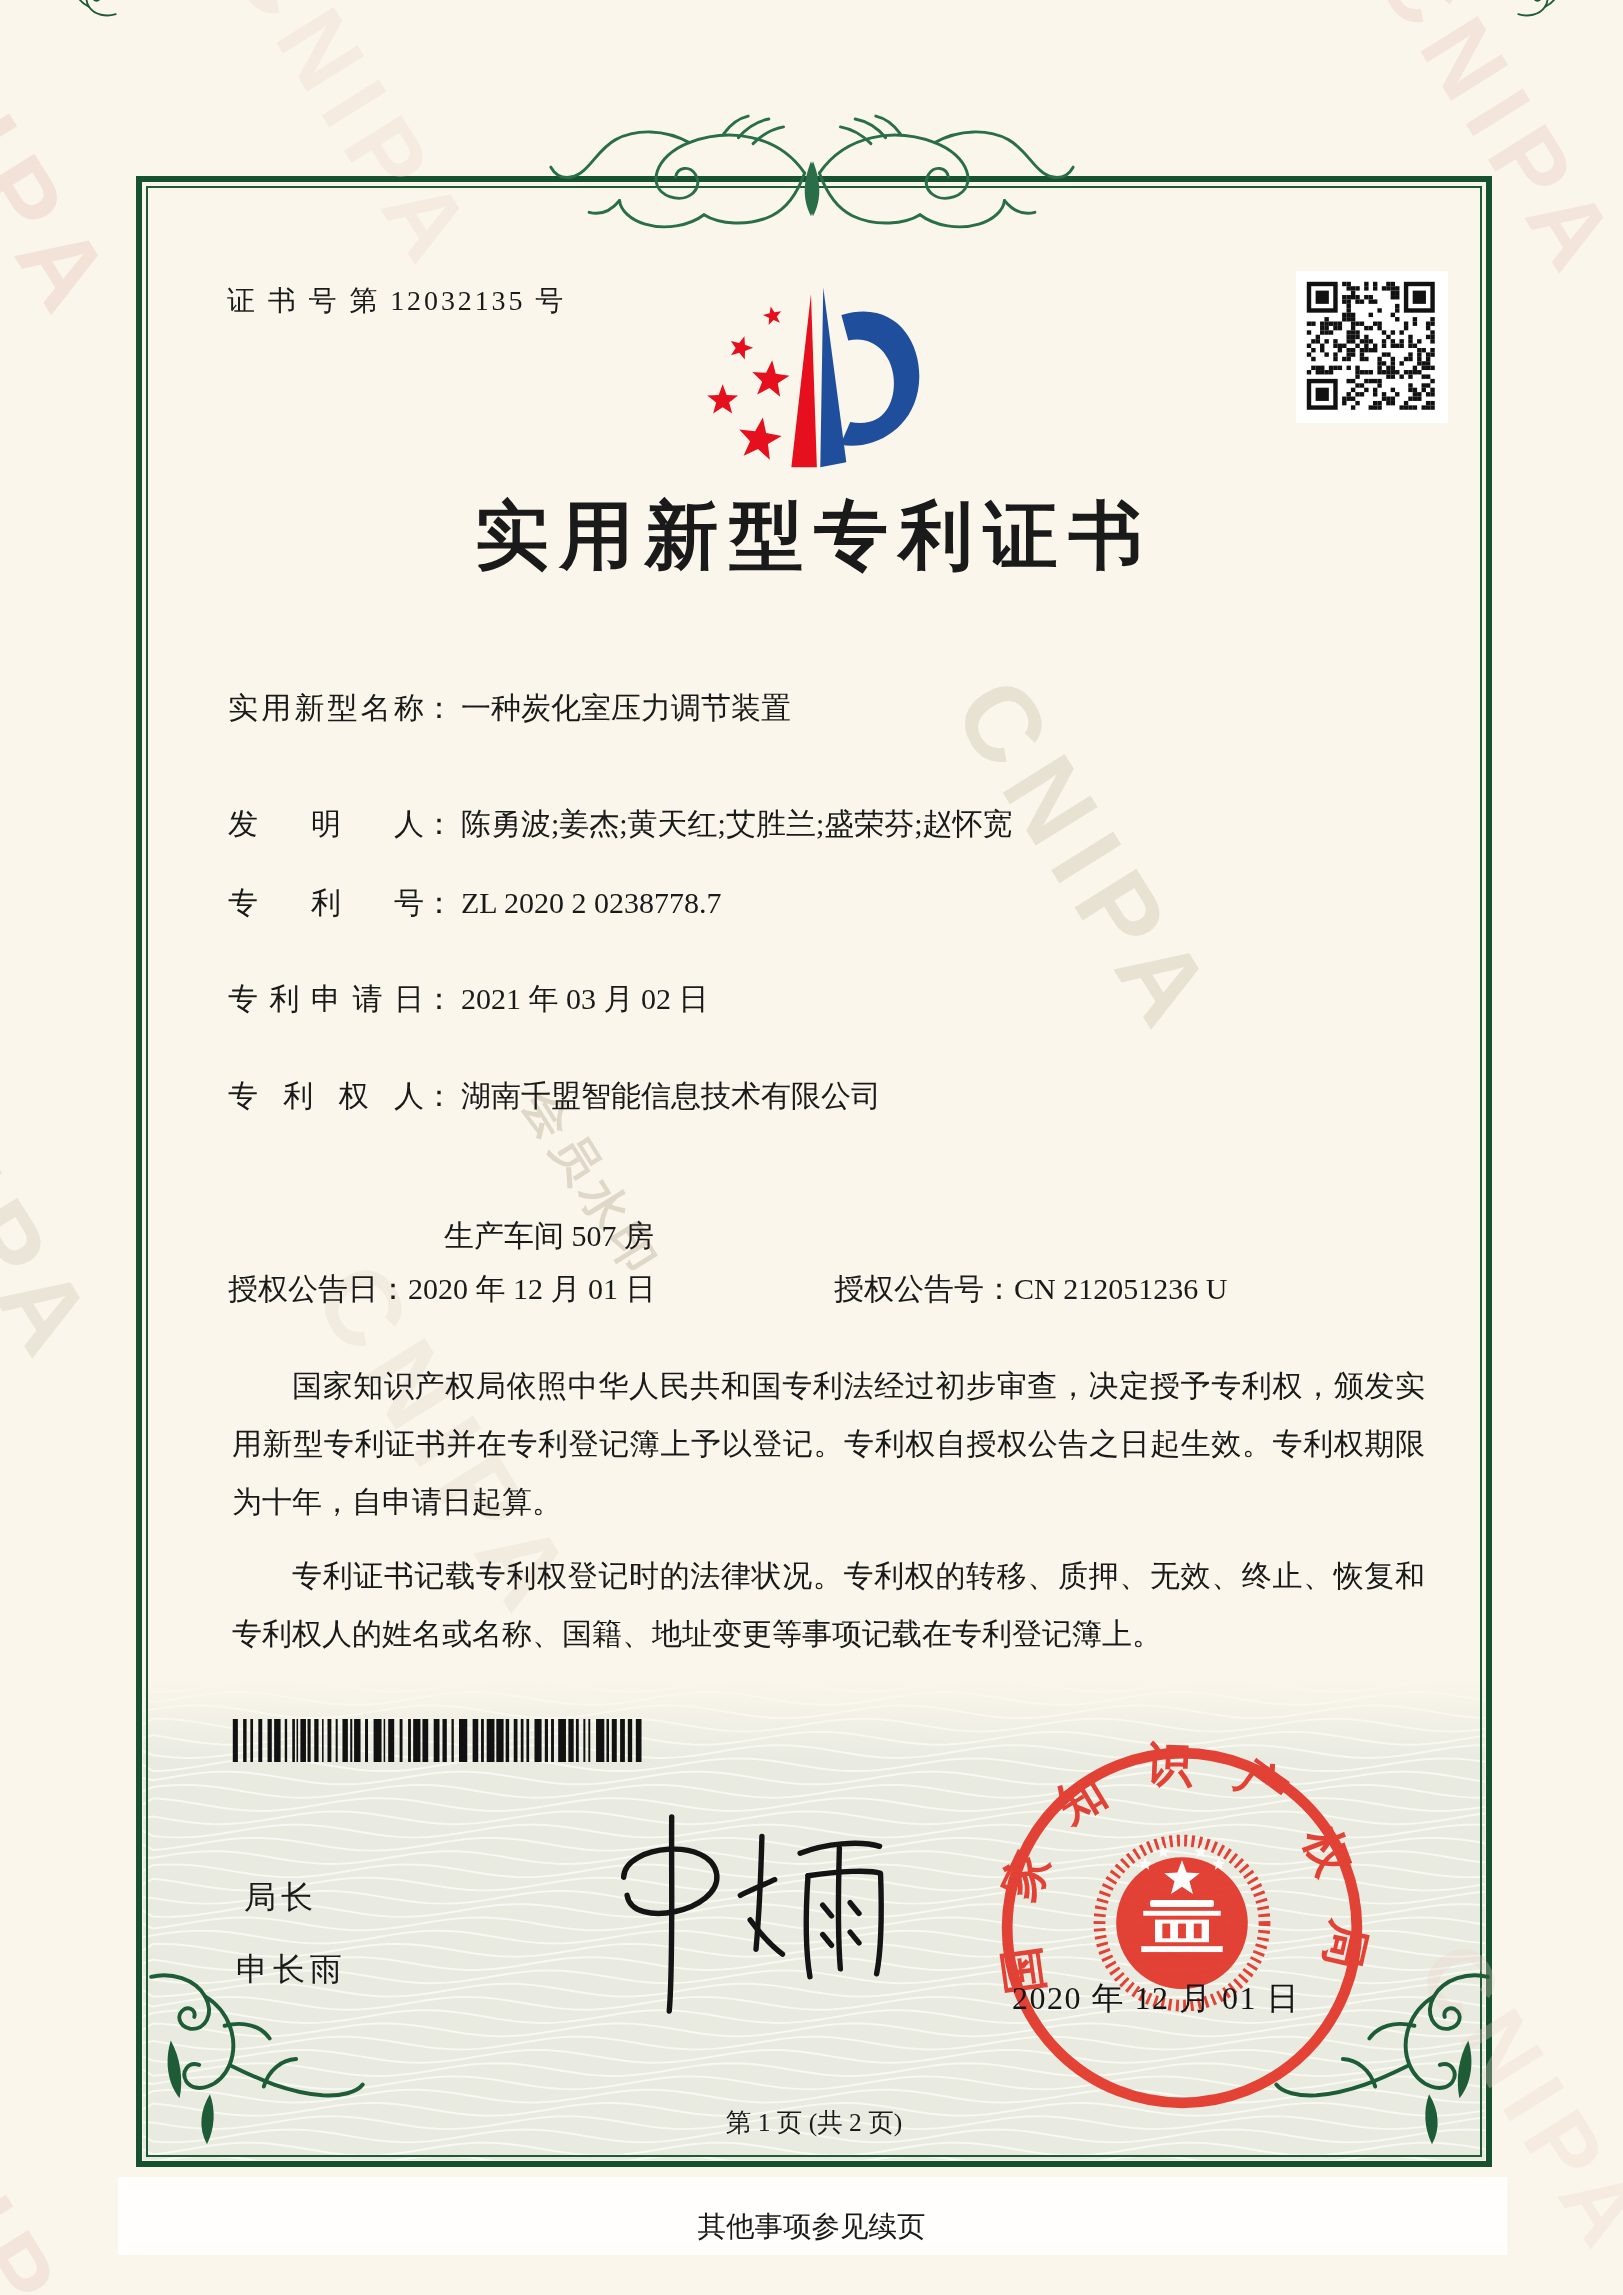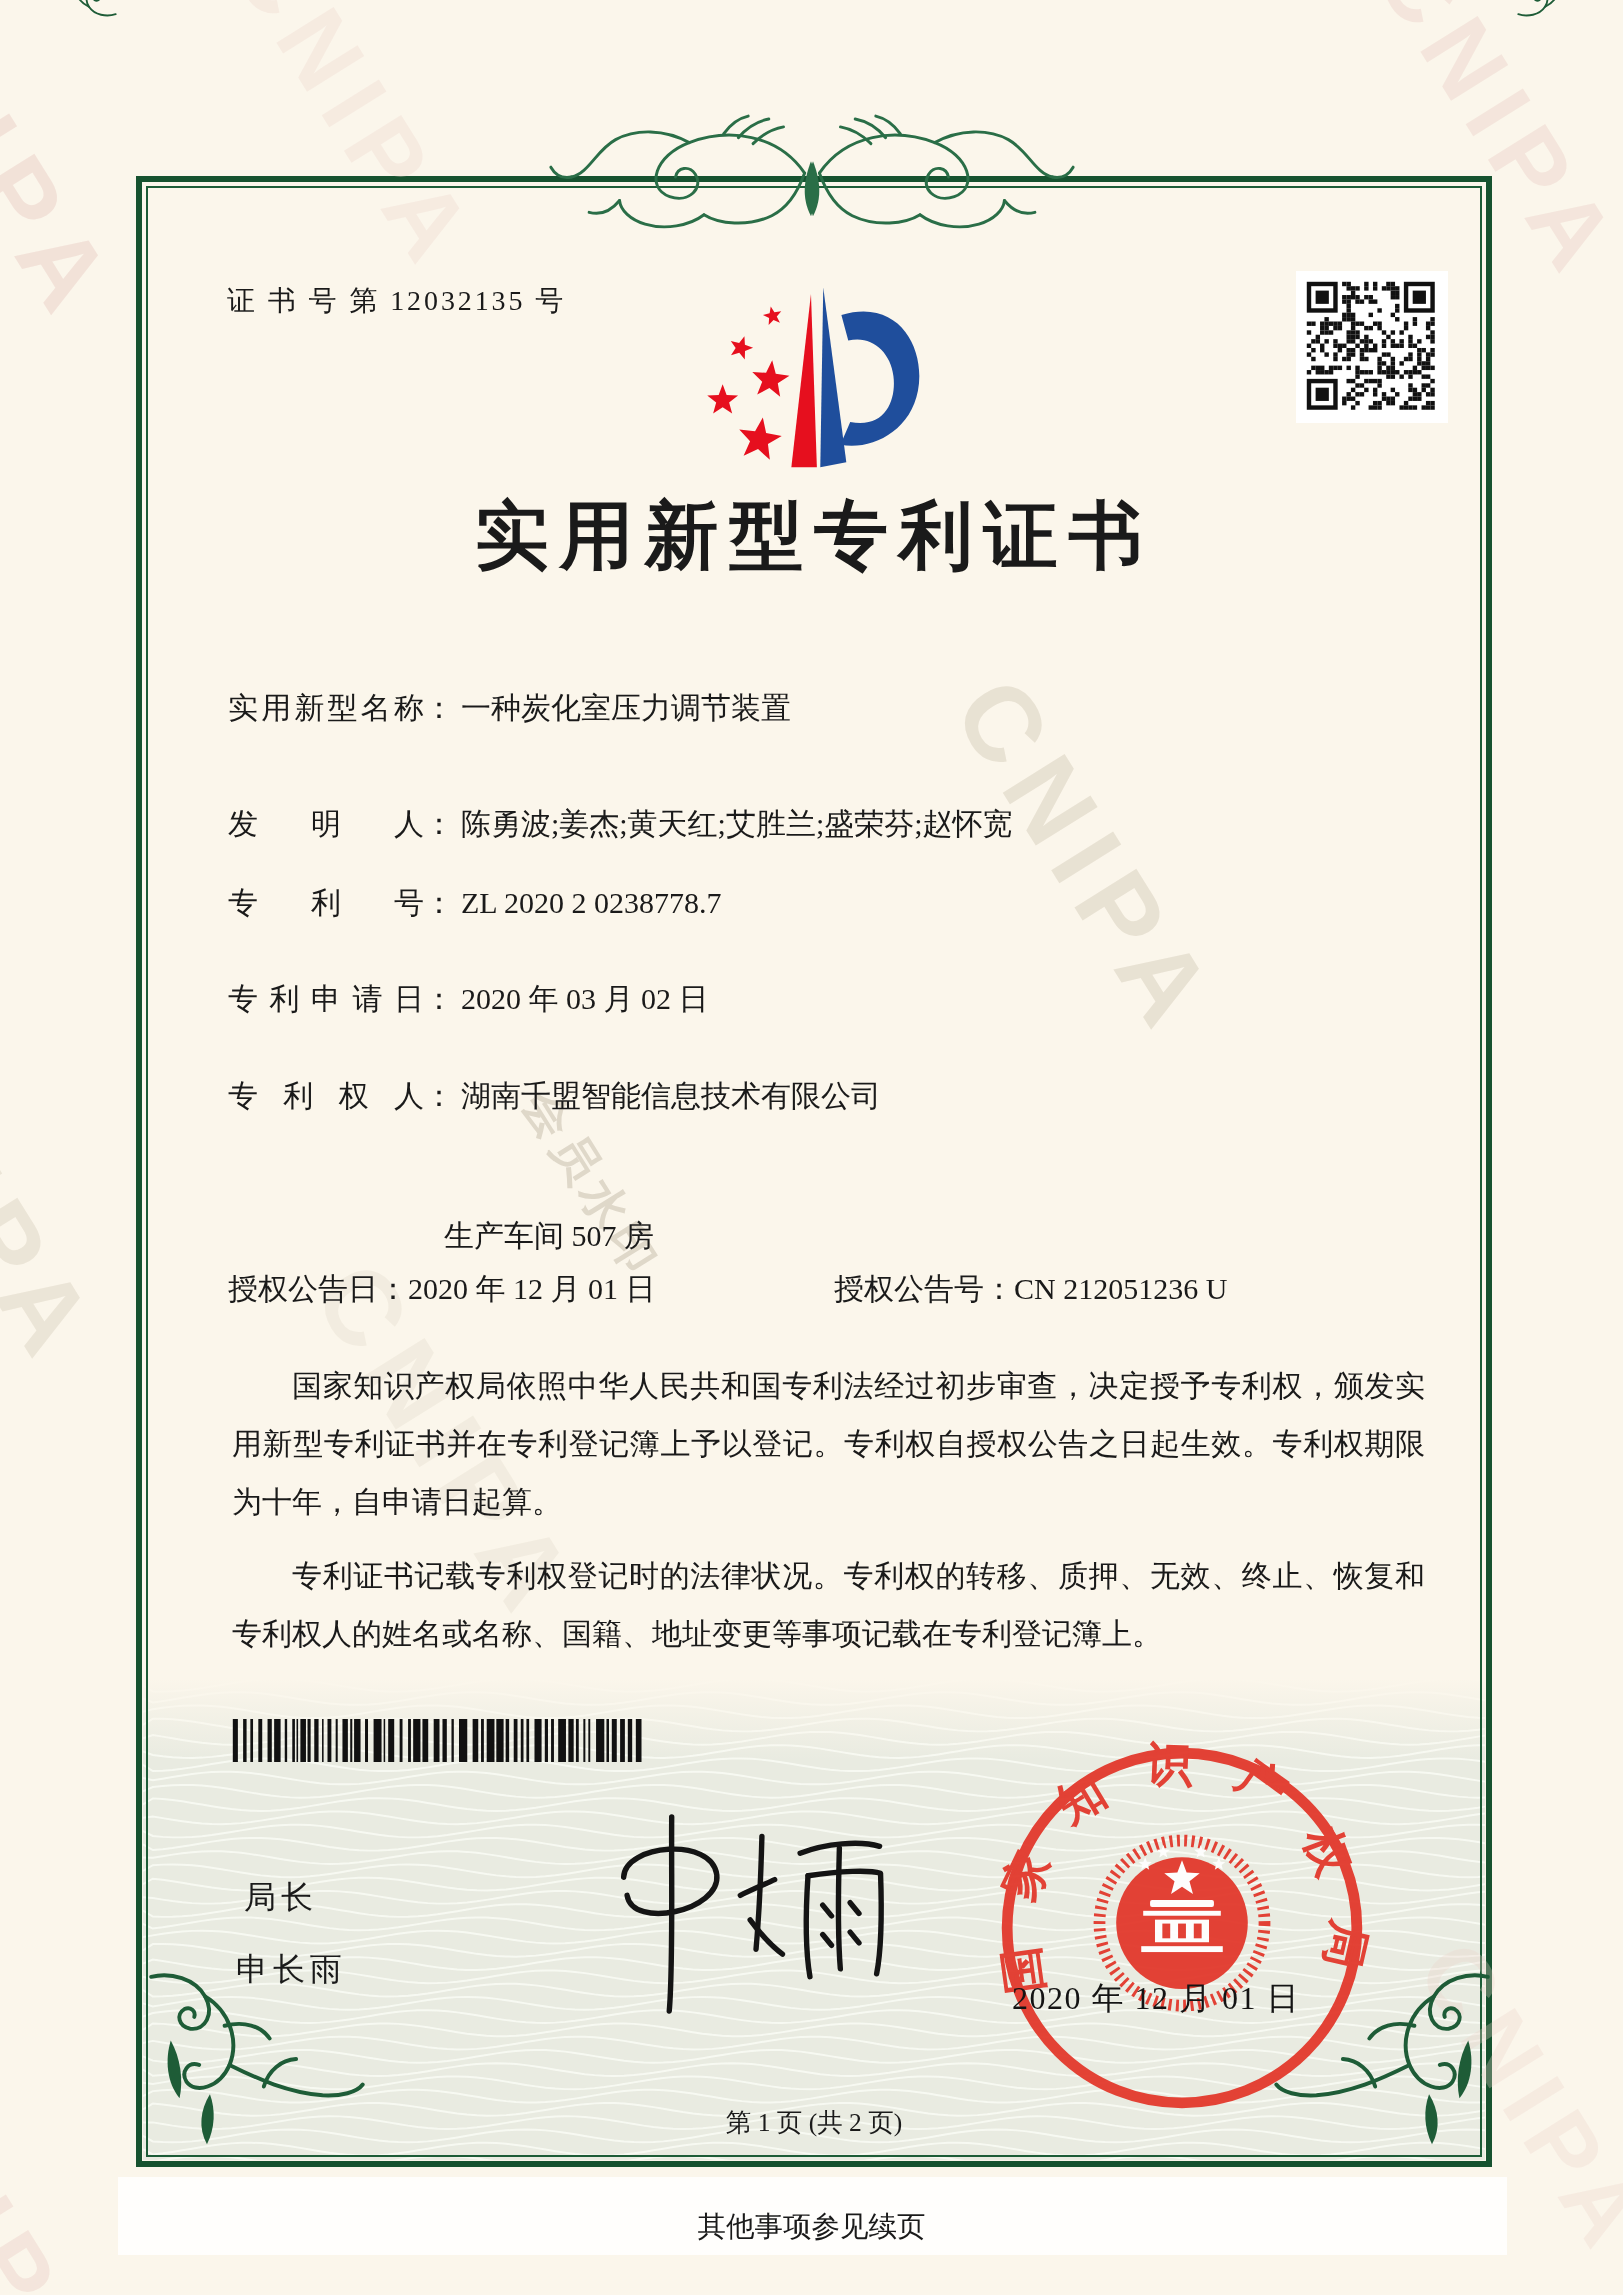--- a/index.html
+++ b/index.html
@@ -479,21 +479,21 @@
   <div class="row" id="row-name">
     <span class="lbl">实用新型名称</span><span>：</span><span class="val">一种炭化室压力调节装置</span>
   </div>
   <div class="row" id="row-inv">
     <span class="lbl">发明人</span><span>：</span><span class="val">陈勇波;姜杰;黄天红;艾胜兰;盛荣芬;赵怀宽</span>
   </div>
   <div class="row" id="row-patno">
     <span class="lbl">专利号</span><span>：</span><span class="val">ZL 2020 2 0238778.7</span>
   </div>
   <div class="row" id="row-file">
-    <span class="lbl">专利申请日</span><span>：</span><span class="val">2020 年 03 月 02 日</span>
+    <span class="lbl">专利申请日</span><span>：</span><span class="val">2021 年 03 月 02 日</span>
   </div>
   <div class="row" id="row-owner">
     <span class="lbl">专利权人</span><span>：</span><span class="val">湖南千盟智能信息技术有限公司</span>
   </div>
   <div id="addr-line2">生产车间 507 房</div>
 
   <div id="row-grant-date">
     <span>授权公告日</span><span>：</span><span>2020 年 12 月 01 日</span>
   </div>
   <div id="row-grant-no">

